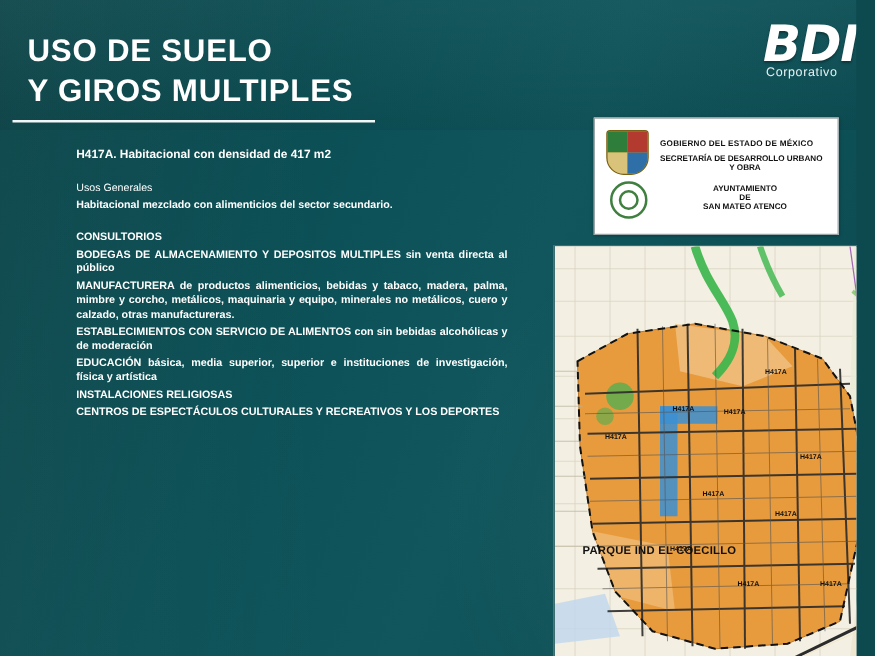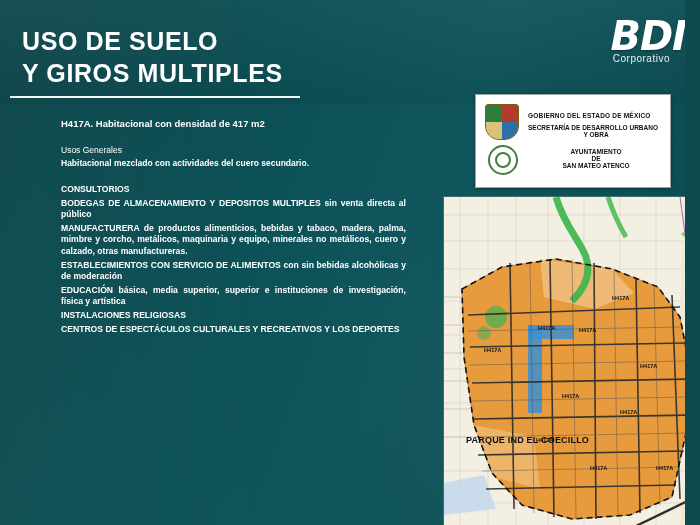--- a/index.html
+++ b/index.html
@@ -326,21 +326,21 @@
       <div class="seal-l3">Y OBRA</div>
       <div class="seal-l4">AYUNTAMIENTO</div>
       <div class="seal-l5">DE</div>
       <div class="seal-l6">SAN MATEO ATENCO</div>
     </div>
   </div>
 
   <div class="text-col">
     <div class="clave">H417A.  Habitacional con densidad de 417 m2</div>
     <div class="usos-head">Usos Generales</div>
-    <div class="usos-desc">Habitacional mezclado con actividades del cuero secundario.</div>
+    <div class="usos-desc">Habitacional mezclado con alimenticios del sector secundario.</div>
     <ul class="giros-list">
       <li>CONSULTORIOS</li>
       <li>BODEGAS DE ALMACENAMIENTO Y DEPOSITOS MULTIPLES sin venta directa al público</li>
       <li>MANUFACTURERA de productos alimenticios, bebidas y tabaco, madera, palma, mimbre y corcho, metálicos, maquinaria y equipo, minerales no metálicos, cuero y calzado, otras manufactureras.</li>
       <li>ESTABLECIMIENTOS CON SERVICIO DE ALIMENTOS con sin bebidas alcohólicas y de moderación</li>
       <li>EDUCACIÓN básica, media superior, superior e instituciones de investigación, física y artística</li>
       <li>INSTALACIONES RELIGIOSAS</li>
       <li>CENTROS DE ESPECTÁCULOS CULTURALES Y RECREATIVOS Y LOS DEPORTES</li>
     </ul>
   </div>

